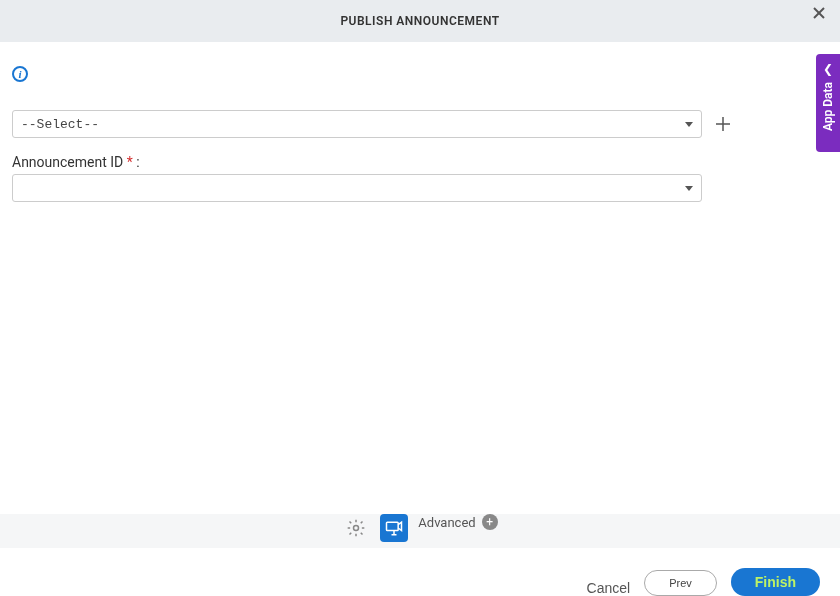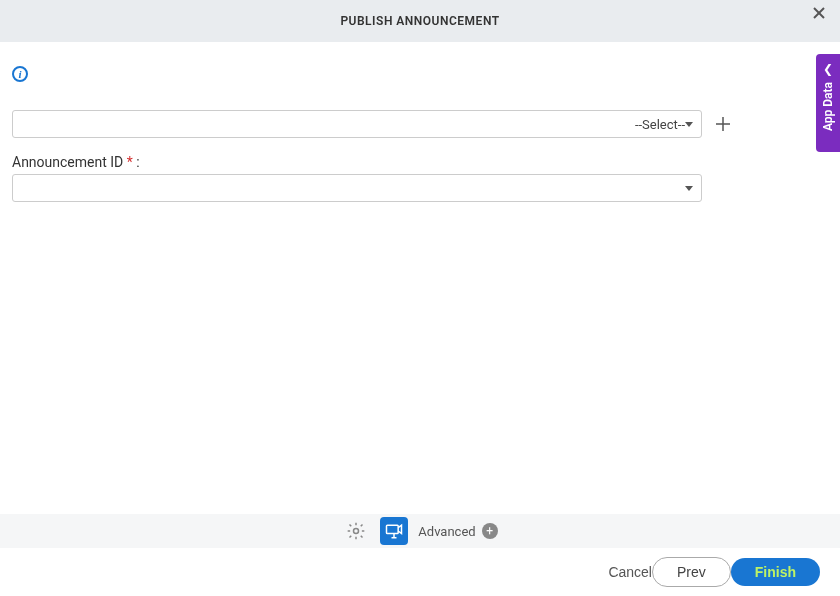--- a/index.html
+++ b/index.html
@@ -80,25 +80,26 @@
       gap: 10px;
     }
     .select {
       flex: 0 0 690px;
       height: 28px;
       border: 1px solid #ccc;
       border-radius: 3px;
       padding: 0 8px;
       display: flex;
       align-items: center;
-      justify-content: flex-end;
+      justify-content: space-between;
       font-size: 13px;
       color: #444;
       cursor: pointer;
       background: #fff;
+      font-family: Liberation Mono, monospace;
     }
     .select-full {
       width: 690px;
       height: 28px;
       border: 1px solid #ccc;
       border-radius: 3px;
       padding: 0 8px;
       display: flex;
       align-items: center;
       justify-content: flex-end;
@@ -126,21 +127,21 @@
       font-weight: 300;
     }
     .toolbar {
       position: absolute;
       bottom: 48px;
       left: 0;
       right: 0;
       height: 34px;
       background: #f5f6f7;
       display: flex;
-      align-items: center;
+      align-items: flex-start;
       justify-content: center;
       gap: 10px;
     }
     .tool-icon {
       width: 28px;
       height: 28px;
       border-radius: 4px;
       display: flex;
       align-items: center;
       justify-content: center;
@@ -173,38 +174,39 @@
       font-size: 12px;
       line-height: 1;
     }
     .footer {
       position: absolute;
       bottom: 0;
       left: 0;
       right: 0;
       height: 48px;
       display: flex;
-      align-items: center;
+      align-items: flex-end;
       justify-content: flex-end;
+      gap: 14px;
       padding-right: 20px;
     }
     .btn-link {
       color: #555;
       font-size: 14px;
       cursor: pointer;
       background: none;
       border: none;
     }
     .btn-outline {
       border: 1px solid #aaa;
       background: #fff;
       color: #444;
       border-radius: 16px;
       padding: 6px 24px;
-      font-size: 14px;
+      font-size: 11px;
       cursor: pointer;
     }
     .btn-primary {
       background: #1976d2;
       color: #bef264;
       border: none;
       border-radius: 16px;
       padding: 6px 24px;
       font-size: 14px;
       font-weight: 600;

